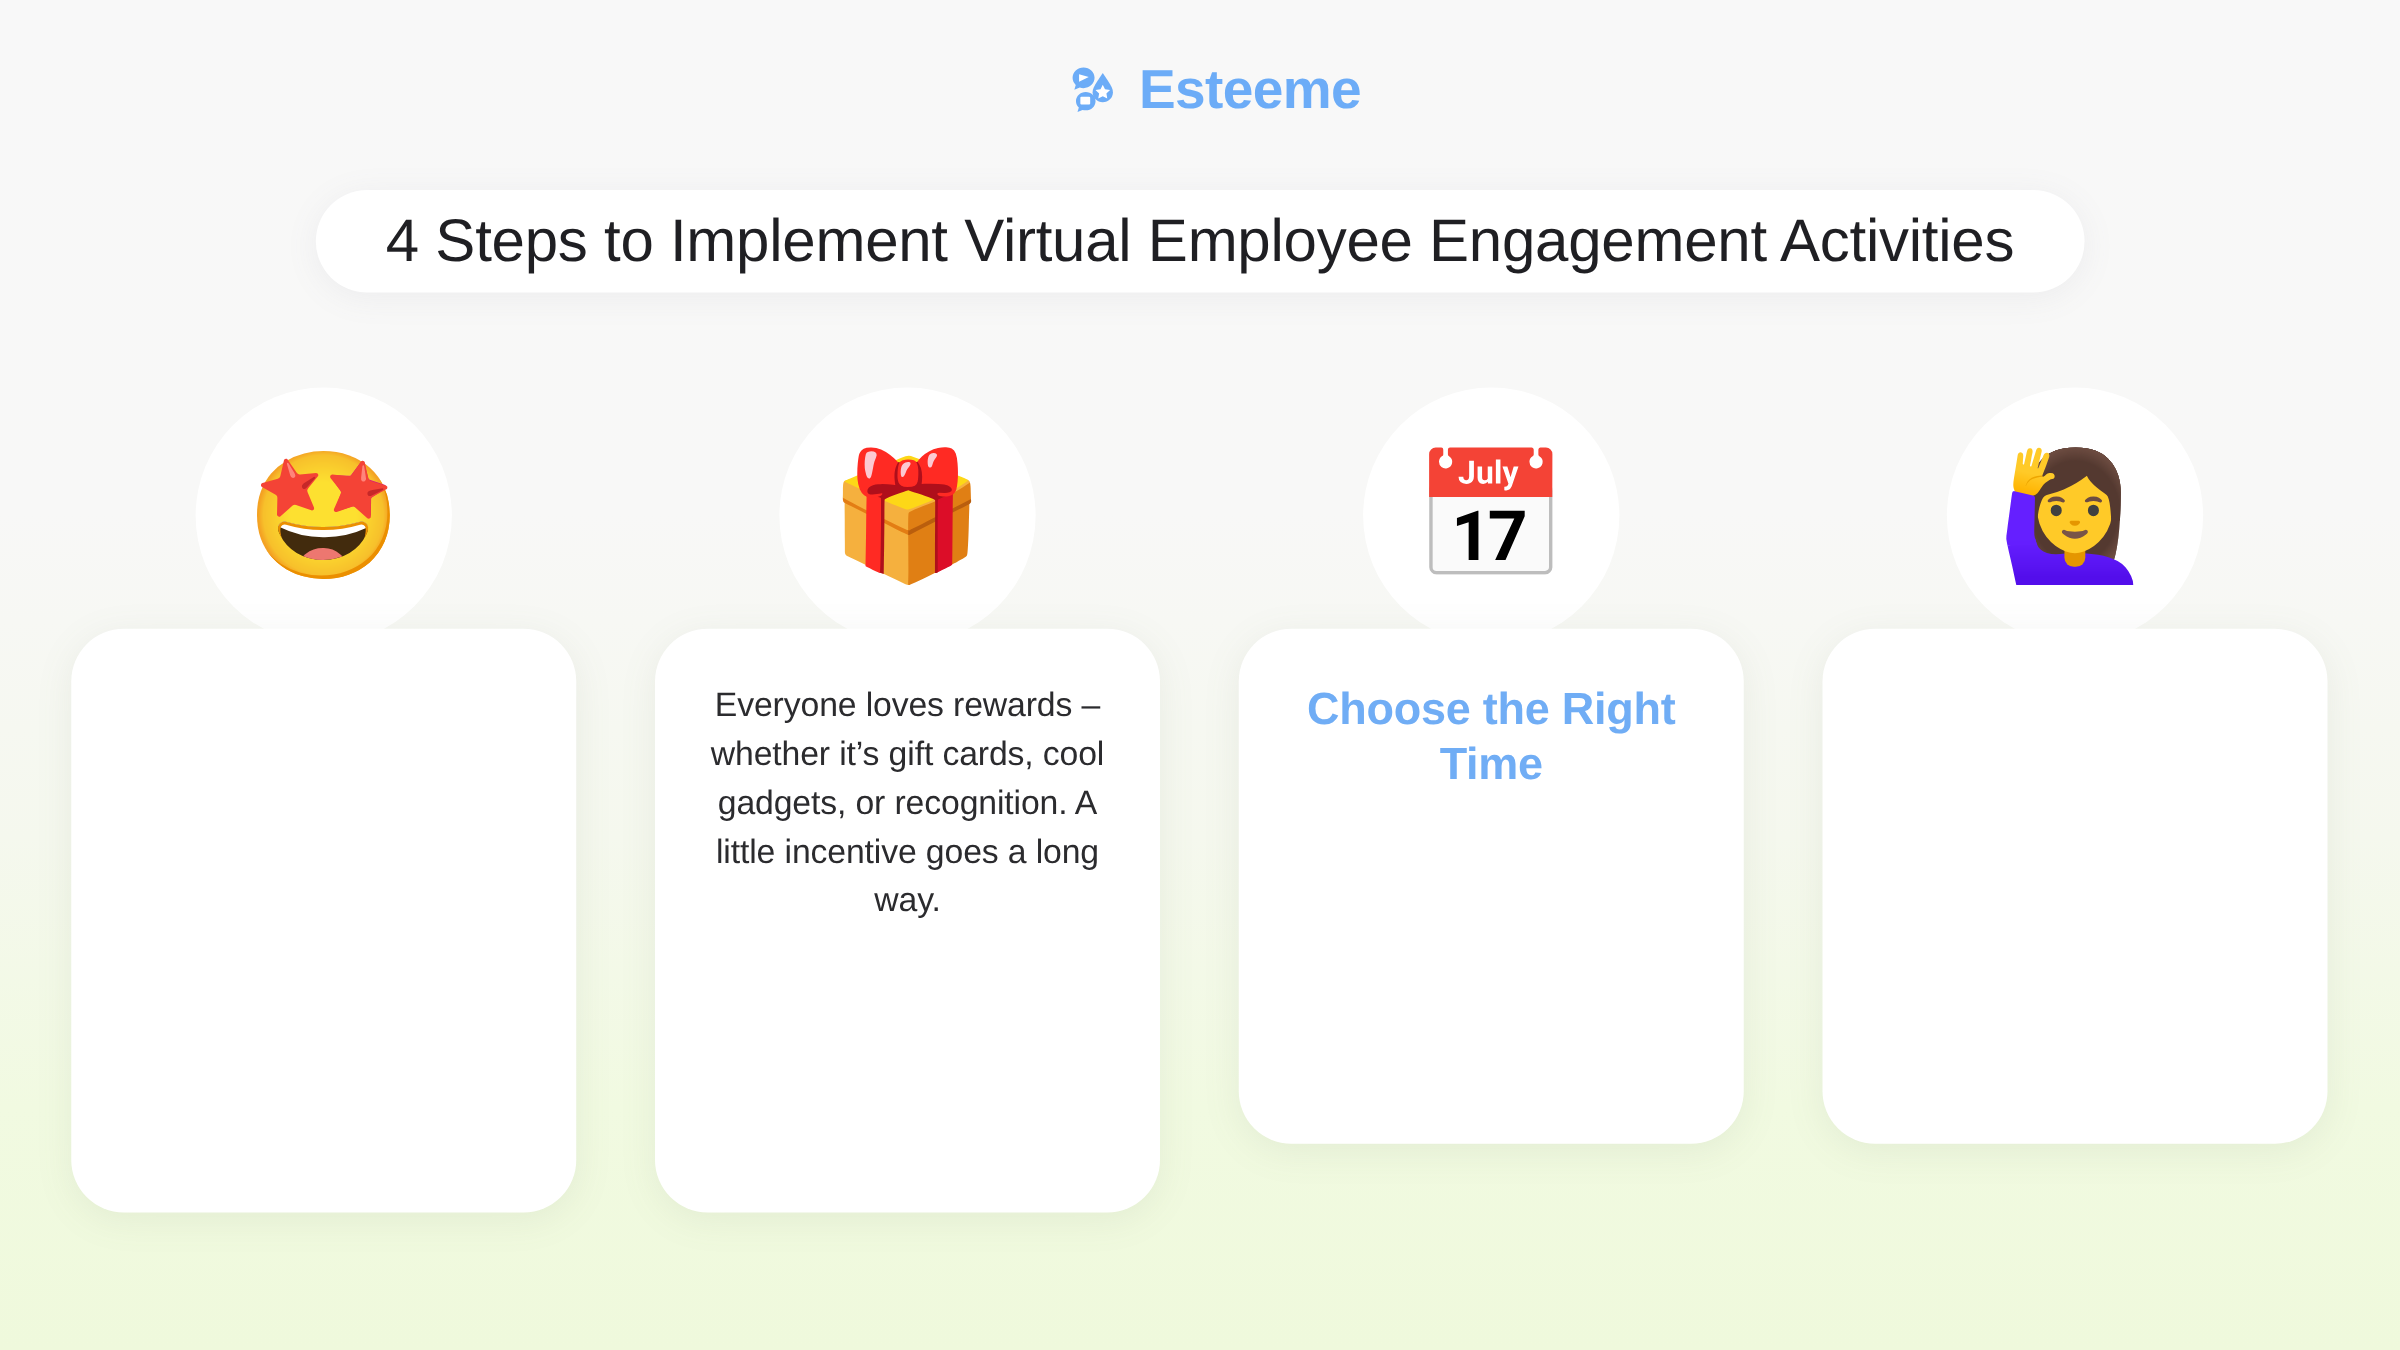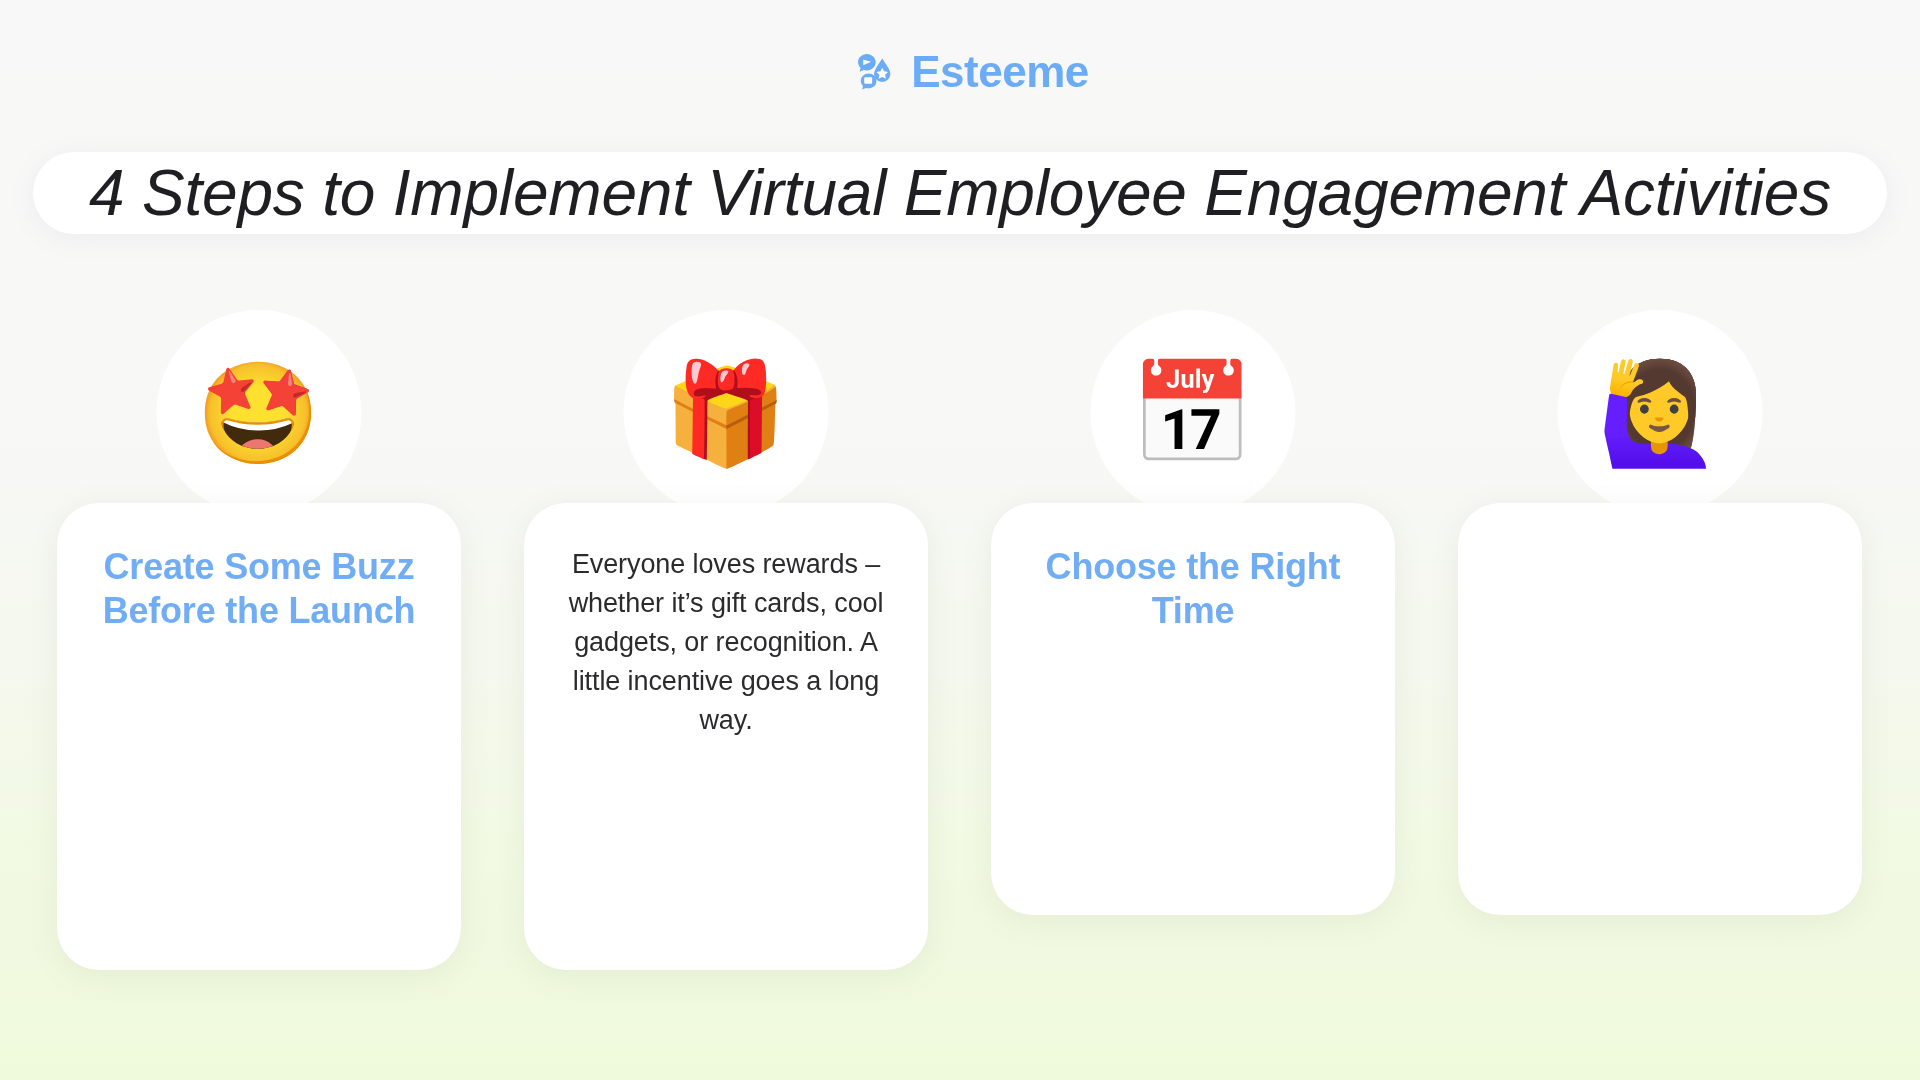--- a/index.html
+++ b/index.html
@@ -50,26 +50,25 @@
     height:82px;
     padding:0 56px;
     background:#FFFFFF;
     border-radius:41px;
     display:flex;
     align-items:center;
     justify-content:center;
     box-shadow:0 4px 26px rgba(120,120,140,0.09);
   }
   .title-pill h1 {
-    font-size:64px;
+    font-size:48px;
     font-weight:normal;
     color:#1F1F23;
     white-space:nowrap;
     letter-spacing:-0.2px;
-    font-style:italic;
   }
 
   
   .steps {
     position:absolute;
     top:310px;
     left:0;
     width:1920px;
     height:700px;
   }
@@ -155,21 +154,20 @@
   <h1>4 Steps to Implement Virtual Employee Engagement Activities</h1>
 </div>
 
 <div class="steps">
 
   <div class="step step-0">
     <div class="icon-circle">
       <span class="icon-glyph">🤩</span>
     </div>
     <div class="card card-tall">
-      <h2>Create Some Buzz Before the Launch</h2>
     </div>
   </div>
 
   <div class="step step-1">
     <div class="icon-circle">
       <span class="icon-glyph">🎁</span>
     </div>
     <div class="card card-tall">
       <p>Everyone loves rewards – whether it’s gift cards, cool gadgets, or recognition. A little incentive goes a long way.</p>
     </div>

